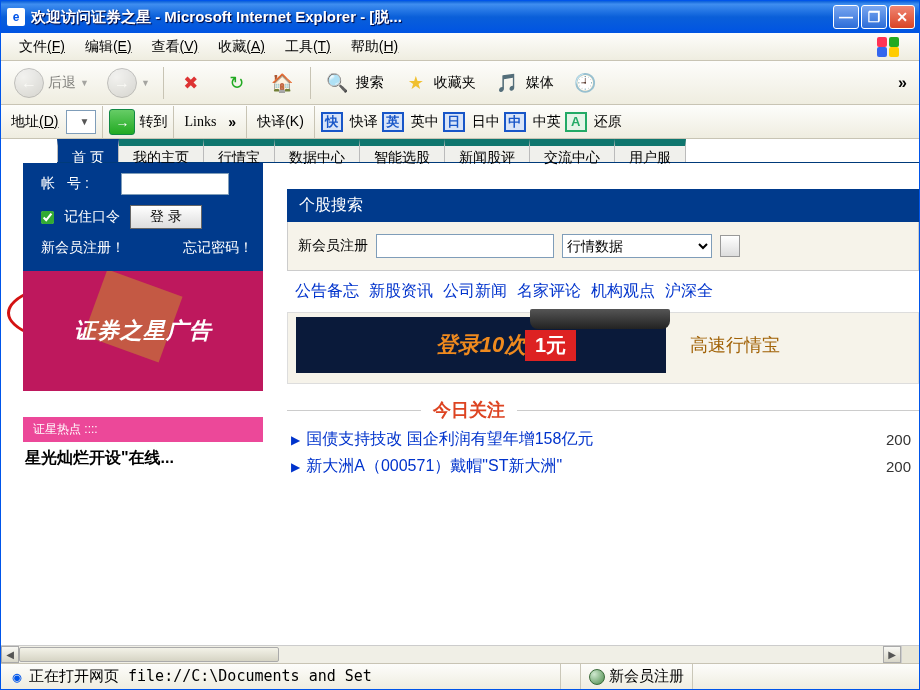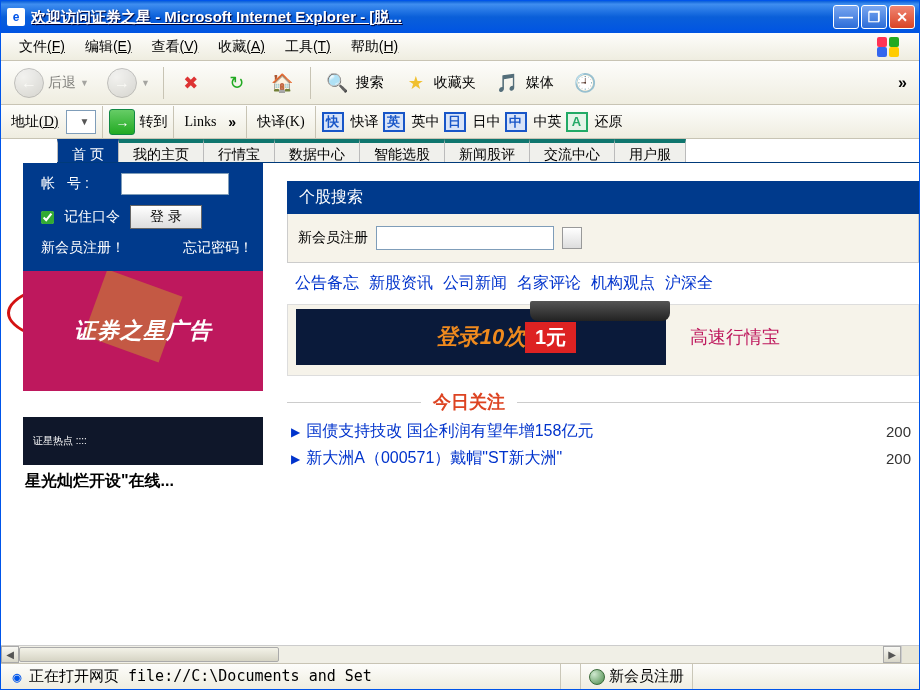--- a/index.html
+++ b/index.html
@@ -2,21 +2,21 @@
 <html><head>
 <meta charset="utf-8">
 <style>
 * { margin: 0; padding: 0; box-sizing: border-box; }
 body { font-family: "SimSun", "宋体", Arial, sans-serif; font-size: 14px; background: #fff; overflow: hidden; width: 920px; height: 690px; }
 
 
 .window { width: 920px; height: 690px; border: 1px solid #0055ea; display: flex; flex-direction: column; }
 .titlebar { height: 32px; background: linear-gradient(to bottom, #0a5fd9, #3f8ef0 10%, #0a5fd9 50%, #0054e3); display: flex; align-items: center; color: #fff; font-weight: bold; font-size: 15px; padding-left: 6px; }
 .titlebar .ie-icon { width: 18px; height: 18px; margin-right: 6px; background: #fff; border-radius: 2px; display: flex; align-items: center; justify-content: center; color: #0055ea; font-size: 12px; }
-.titlebar .title-text { flex: 1; white-space: nowrap; overflow: hidden; text-overflow: ellipsis; text-shadow: 1px 1px 1px #003; text-decoration: underline; }
+.titlebar .title-text { flex: 1; white-space: nowrap; overflow: hidden; text-overflow: ellipsis; text-shadow: 1px 1px 1px #003; }
 .winbtns { display: flex; gap: 2px; margin-right: 4px; margin-left: 4px; }
 .winbtn { width: 26px; height: 24px; border-radius: 3px; border: 1px solid #fff; display: flex; align-items: center; justify-content: center; color: #fff; font-weight: bold; font-size: 14px; font-family: Arial; }
 .winbtn.min, .winbtn.max { background: linear-gradient(to bottom, #7aa7f0, #2b6cd8); }
 .winbtn.close { background: linear-gradient(to bottom, #f08673, #d94425); }
 
 
 .menubar { height: 28px; background: linear-gradient(to bottom, #fdfdfb, #efede0); display: flex; align-items: center; padding: 0 8px; border-bottom: 1px solid #c8c4b4; }
 .menubar .menu-item { padding: 2px 10px; cursor: default; }
 .menubar .u { text-decoration: underline; }
 .menubar .flag { margin-left: auto; width: 38px; height: 24px; display: flex; align-items: center; justify-content: center; }
@@ -34,69 +34,69 @@
 .tbtn.disabled { opacity: 0.5; }
 .nav-circle { width: 30px; height: 30px; border-radius: 50%; background: radial-gradient(circle at 30% 30%, #d8f0d8, #7fbf7f); border: 1px solid #888; display: flex; align-items: center; justify-content: center; font-size: 16px; color: #fff; }
 .nav-circle.disabled { background: radial-gradient(circle at 30% 30%, #eee, #bbb); }
 .tbtn .arrow-down { font-size: 9px; color: #555; }
 .sep { width: 1px; height: 32px; background: #c8c4b4; margin: 0 2px; }
 .icon-box { width: 28px; height: 28px; display: flex; align-items: center; justify-content: center; font-size: 18px; }
 .toolbar .more { margin-left: auto; font-size: 16px; font-weight: bold; padding-right: 6px; }
 
 
 .addrbar { height: 34px; background: linear-gradient(to bottom, #fdfdfb, #efede0); display: flex; align-items: center; padding: 0 6px; gap: 4px; border-bottom: 1px solid #c8c4b4; }
-.addrbar .label { padding: 0 4px; font-family: Liberation Serif, serif; }
+.addrbar .label { padding: 0 4px; }
 .addr-combo { width: 30px; height: 24px; border: 1px solid #7f9db9; background: #fff; display: flex; align-items: center; justify-content: flex-end; padding-right: 2px; }
 .addr-combo .ad { width: 14px; font-size: 10px; color: #555; }
 .go-btn { width: 26px; height: 26px; background: linear-gradient(to bottom, #6c6, #2a2); border-radius: 3px; border: 1px solid #184; display: flex; align-items: center; justify-content: center; color: #fff; font-weight: bold; }
 .sqbadge { width: 22px; height: 20px; border: 2px solid #1856c8; background: #d8e4f8; color: #1856c8; display: flex; align-items: center; justify-content: center; font-weight: bold; font-size: 13px; margin-right: 3px; }
 .addrbar .more2 { font-weight: bold; padding: 0 4px; }
 
 
 .content-wrap { flex: 1; overflow: hidden; background: #fff; position: relative; }
 .page-nav { height: 24px; display: flex; border-bottom: 1px solid #003a7a; margin-left: 56px; }
-.page-nav .tab { padding: 3px 14px; border-right: 1px solid #bbb; border-top: 4px solid #0f766e; background: #f0f0ec; color: #000; font-size: 14px; cursor: pointer; }
+.page-nav .tab { padding: 3px 14px; border-right: 1px solid #bbb; border-top: 7px solid #0f766e; background: #f0f0ec; color: #000; font-size: 14px; cursor: pointer; }
 .page-nav .tab.active { background: #003a8c; color: #fff; border-top-color: #003a8c; }
 .page-nav .tab.first { border-left: 1px solid #bbb; }
 
 .page-body { display: flex; height: calc(100% - 24px); }
 .sidebar { width: 270px; background: #fff; padding: 0 8px 0 22px; }
 .login-box { background: #003a8c; color: #fff; padding: 10px 10px 14px 18px; position: relative; }
 .login-row { display: flex; align-items: center; margin-bottom: 10px; }
 .login-row .lbl { width: 80px; letter-spacing: 4px; }
 .login-row input[type=text], .login-row input[type=password] { width: 108px; height: 22px; border: 1px solid #7f9db9; background: #fff; }
 .login-row.controls { gap: 10px; }
 .login-row .cb { accent-color: #3a3; }
 .login-row .login-btn { width: 72px; height: 24px; background: linear-gradient(to bottom, #fff, #ddd); border: 1px solid #666; font-size: 14px; }
 .login-links { display: flex; justify-content: space-between; }
 .login-links a { color: #fff; text-decoration: none; }
 .red-ellipse { position: absolute; border: 3px solid #d41212; width: 164px; height: 64px; border-radius: 50%; left: -16px; top: 118px; pointer-events: none; }
 
 .ad-banner { background: #be185d; height: 120px; margin-top: 0; display: flex; align-items: center; justify-content: center; color: #fff; font-size: 22px; font-style: italic; font-weight: bold; letter-spacing: 1px; position: relative; overflow: hidden; }
 .ad-banner .shape { position: absolute; width: 80px; height: 70px; background: #c99a2b; transform: rotate(20deg); left: 70px; top: 10px; opacity: 0.5; }
 
 .hotspot { margin-top: 26px; }
-.hotspot .hdr { background: #0f172a; color: #fff; padding: 17px 10px; font-size: 10px; }
+.hotspot .hdr { background: #ec4899; color: #fff; padding: 4px 10px; font-size: 12px; }
 .hotspot .item { padding: 6px 2px; font-weight: bold; font-size: 16px; white-space: nowrap; overflow: hidden; }
 
 .main { flex: 1; padding: 0 0 0 16px; }
-.search-box { background: #003a8c; color: #fff; padding: 6px 12px; font-size: 16px; margin-top: 18px; }
+.search-box { background: #003a8c; color: #fff; padding: 6px 12px; font-size: 16px; margin-top: 26px; }
 .search-row { background: #f6f3ea; border: 1px solid #ccc; border-top: none; padding: 12px 10px; display: flex; align-items: center; gap: 8px; }
 .search-row input { width: 178px; height: 24px; background: #fff; border: 1px solid #7f9db9; }
 .search-row select { width: 150px; height: 24px; border: 1px solid #7f9db9; background: #fff; font-size: 14px; }
 .link-row { padding: 10px 8px; display: flex; gap: 10px; flex-wrap: nowrap; overflow: hidden; }
 .link-row a { color: #0033cc; text-decoration: none; font-size: 16px; white-space: nowrap; }
 
 .promo-row { display: flex; align-items: center; padding: 4px 0 10px 8px; gap: 24px; background: #f6f3ea; border: 1px solid #ddd; }
 .promo-img { width: 370px; height: 56px; background: #0a1a3a; position: relative; display: flex; align-items: center; justify-content: center; color: #ef8a1e; font-size: 22px; font-weight: bold; font-style: italic; }
 .promo-img .red-box { position: absolute; right: 90px; background: #d22; color: #fff; padding: 2px 10px; font-style: normal; font-size: 20px; font-family: Arial; }
 .laptop { position: absolute; width: 140px; height: 110px; right: -4px; bottom: -48px; }
 .laptop-screen { width: 100px; height: 66px; background: linear-gradient(135deg, #2a5aa8, #0a2a58); border: 3px solid #333; border-radius: 3px; margin: 0 auto; display: flex; align-items: center; justify-content: center; color: #cfe; font-size: 11px; letter-spacing: 3px; font-family: Arial; }
 .laptop-base { width: 140px; height: 20px; background: linear-gradient(to bottom, #555, #222); border-radius: 2px 2px 8px 8px; margin-top: -2px; }
-.promo-link { color: #be185d; font-size: 18px; text-decoration: none; }
+.promo-link { color: #a16207; font-size: 18px; text-decoration: none; }
 
 .today-box { margin-top: 14px; }
 .today-hdr { display: flex; align-items: center; }
 .today-hdr .ln { flex: 1; height: 1px; background: #ccc; }
 .today-hdr .txt { color: #d42; font-size: 18px; font-weight: bold; padding: 0 12px; }
 .news-list { padding: 4px 0 0 4px; }
 .news-item { display: flex; align-items: center; padding: 3px 0; font-size: 16px; }
 .news-item .bullet { color: #0033cc; margin-right: 6px; font-size: 12px; }
 .news-item a { color: #0033cc; text-decoration: none; }
 .news-item .date { margin-left: auto; color: #333; font-size: 15px; padding-right: 8px; }
@@ -250,20 +250,23 @@
           <div class="hdr">证星热点 ::::</div>
           <div class="item">星光灿烂开设"在线...</div>
         </div>
       </div>
 
       <div class="main">
         <div class="search-box">个股搜索</div>
         <div class="search-row">
           <span>新会员注册</span>
           <input type="text" style="">
+          <select>
+            <option>行情数据</option>
+          </select>
           <div style="width:20px;height:22px;border:1px solid #999;background:linear-gradient(to bottom,#fff,#ddd)"></div>
         </div>
         <div class="link-row">
           <a href="#">公告备忘</a>
           <a href="#">新股资讯</a>
           <a href="#">公司新闻</a>
           <a href="#">名家评论</a>
           <a href="#">机构观点</a>
           <a href="#">沪深全</a>
         </div>

